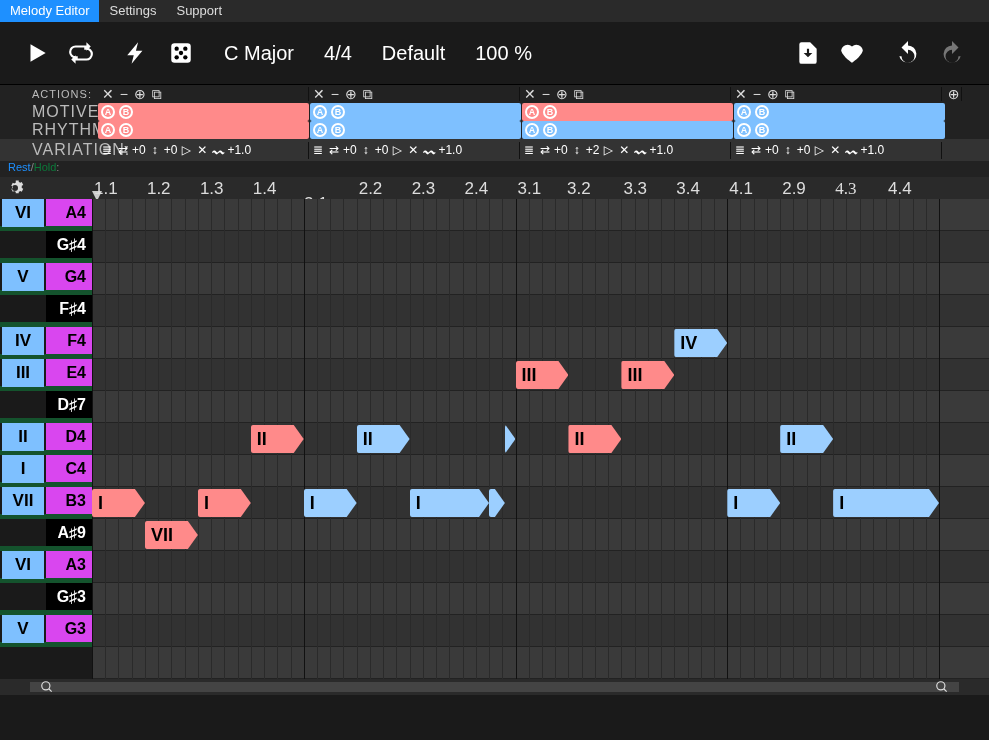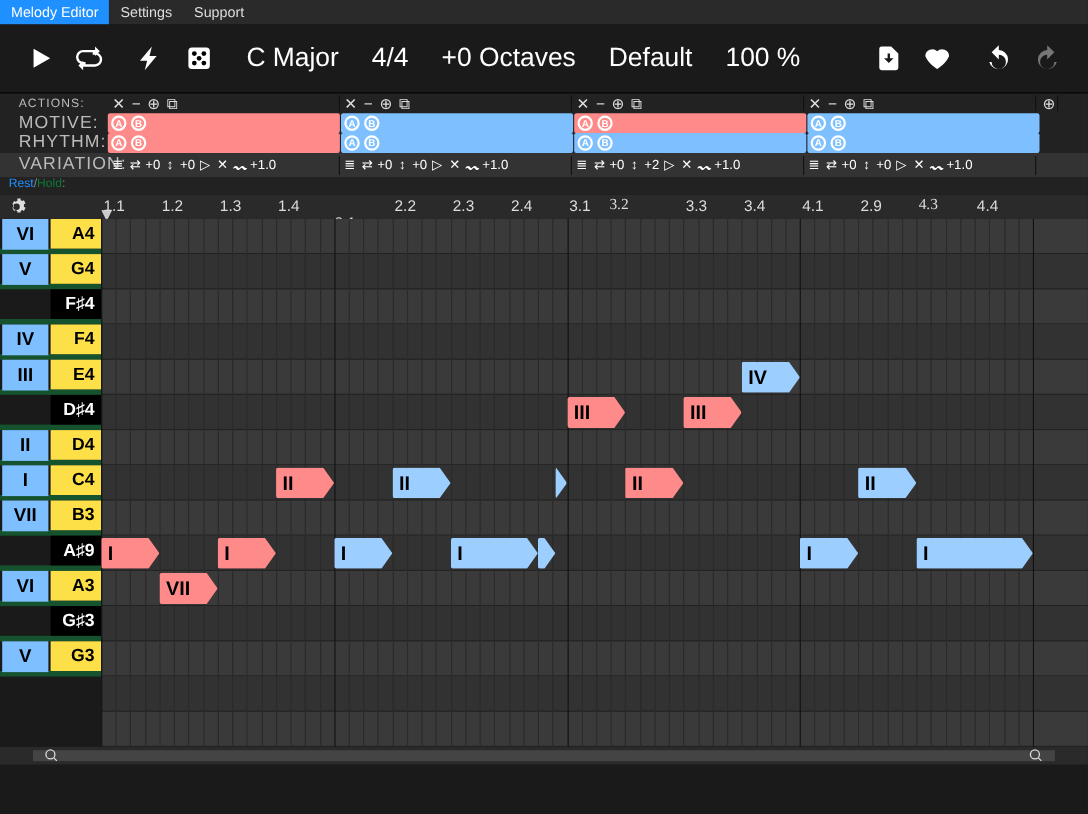--- a/index.html
+++ b/index.html
@@ -1,53 +1,53 @@
 <!DOCTYPE html>
 <html><head>
 <meta charset="utf-8">
 <style>
 *{box-sizing:border-box;margin:0;padding:0;font-family:Arial,Helvetica,sans-serif;user-select:none}
 body{background:#1a1a1a;color:#ddd;width:989px;height:740px;overflow:hidden}
 .menubar{display:flex;height:22px;background:#2a2a2a;font-size:13px}
 .menu-item{padding:3px 10px;cursor:pointer}
 .menu-item.active{background:#1e90ff;color:#fff}
-.toolbar{display:flex;align-items:center;height:62px;padding:0 24px;gap:30px;background:#1a1a1a;font-size:24px}
+.toolbar{display:flex;align-items:center;height:62px;padding:0 24px;gap:30px;background:#1a1a1a;font-size:20px}
 .toolbar .grp{display:flex;align-items:center;gap:18px}
 .toolbar svg{width:26px;height:26px;fill:#fff;cursor:pointer}
 .toolbar .txt{color:#fff;cursor:pointer}
 .spacer{flex:1}
 .panel{background:#222;border-top:1px solid #000}
 .action-row{display:flex;height:18px;align-items:center;font-size:11px}
-.row-label{width:98px;padding-left:17px;color:#bbb;text-transform:uppercase;letter-spacing:1px}
+.row-label{width:98px;padding-left:32px;color:#bbb;text-transform:uppercase;letter-spacing:1px}
 .seg{width:211px;border-right:1px solid #111;display:flex;align-items:center;gap:6px;padding-left:4px;height:100%}
 .seg.add{width:20px;justify-content:center}
 .act-icon{color:#ddd;cursor:pointer;font-size:14px;line-height:1}
 .motive-row,.rhythm-row{height:18px;display:flex}
 .motive-seg{width:211px;height:100%;display:flex;align-items:center;gap:4px;padding-left:3px;border-radius:2px;margin-right:1px}
 .motive-seg.red{background:#ff8a8a}
 .motive-seg.blue{background:#7ec0ff}
 .chip{width:14px;height:14px;border:2px solid #fff;border-radius:50%;display:flex;align-items:center;justify-content:center;font-size:9px;font-weight:bold;color:#fff}
 .var-row{display:flex;height:22px;align-items:center;background:#333}
 .var-seg{width:211px;border-right:1px solid #111;display:flex;align-items:center;gap:2px;padding-left:2px;font-size:12px;color:#fff;height:100%}
 .var-ico{width:14px;display:inline-block;text-align:center}
 .rest-row{height:16px;padding-left:8px;font-size:11px}
 .rest{color:#1e90ff}
 .hold{color:#0b7a3a}
 .timeline-hdr{display:flex;height:22px;background:#2a2a2a;position:relative}
 .left-gutter{width:92px;display:flex;align-items:center;justify-content:flex-start;padding-left:6px}
 .gear{width:18px;height:18px;fill:#ddd}
-.ticks{flex:1;position:relative;font-size:14px;color:#ddd}
+.ticks{flex:1;position:relative;font-size:17px;color:#ddd}
 .tick{position:absolute;top:2px}
 .playhead{position:absolute;left:0;top:14px;width:10px;height:10px;background:#ccc;clip-path:polygon(0 0,100% 0,50% 100%)}
 .piano-roll{display:flex;height:480px}
 .keys{width:92px}
 .key-row{height:32px;display:flex;align-items:center;justify-content:flex-end;border-bottom:5px solid #14532d}
 .degree{width:42px;height:28px;background:#7ec0ff;color:#000;font-size:17px;font-weight:bold;display:flex;align-items:center;justify-content:center;margin-right:2px}
 .note-name{width:46px;height:100%;display:flex;align-items:center;justify-content:flex-end;padding-right:6px;font-weight:bold;font-size:16px}
-.white{background:#fde047;color:#000}
+.white{background:#d946ef;color:#000}
 .black{background:#000;color:#fff}
 .grid{flex:1;position:relative;background:#3a3a3a}
 .grid-row{height:32px;border-bottom:1px solid #222}
 .grid-row.shade{background:#323232}
 .grid-col{position:absolute;top:0;bottom:0;width:1px;background:#2a2a2a}
 .grid-col.bar{background:#111}
 .note{position:absolute;height:28px;border-radius:2px;display:flex;align-items:center;padding-left:6px;font-size:18px;font-weight:bold;color:#000;clip-path:polygon(0 0,calc(100% - 10px) 0,100% 50%,calc(100% - 10px) 100%,0 100%)}
 .note.red{background:#ff8a8a}
 .note.blue{background:#9ccfff}
 .scrollbar{height:16px;background:#2a2a2a;display:flex;align-items:center;padding:0 26px;position:relative}
@@ -80,21 +80,20 @@
         <rect x="3" y="3" width="18" height="18" rx="3" fill="#fff"></rect>
         <circle cx="8" cy="8" r="2" fill="#000"></circle>
         <circle cx="16" cy="8" r="2" fill="#000"></circle>
         <circle cx="8" cy="16" r="2" fill="#000"></circle>
         <circle cx="16" cy="16" r="2" fill="#000"></circle>
         <circle cx="12" cy="12" r="2" fill="#000"></circle>
       </svg>
   </div>
   <span class="txt">C Major</span>
   <span class="txt">4/4</span>
-  <span class="txt">+0 Octaves</span>
   <span class="txt">Default</span>
   <span class="txt">100 %</span>
   <span class="spacer"></span>
   <div class="grp">
     <svg viewBox="0 0 24 24">
         <path d="M14 2H6a2 2 0 00-2 2v16a2 2 0 002 2h12a2 2 0 002-2V8l-6-6zm-2 14l-4-4h3V8h2v4h3l-4 4z"></path>
       </svg>
     <svg viewBox="0 0 24 24">
         <path d="M12 21s-8-5-10-11a6 6 0 0110-4 6 6 0 0110 4c-2 6-10 11-10 11z"></path>
       </svg>
@@ -248,53 +247,56 @@
     <div class="playhead"></div>
   <span class="tick" style="left: 2px;">1.1</span>
       <span class="tick" style="left: 54.9375px;">1.2</span>
       <span class="tick" style="left: 107.875px;">1.3</span>
       <span class="tick" style="left: 160.812px;">1.4</span>
       <span class="tick" style="left: 212px; margin-top: 15px;">2.1</span>
       <span class="tick" style="left: 266.688px;">2.2</span>
       <span class="tick" style="left: 319.625px;">2.3</span>
       <span class="tick" style="left: 372.562px;">2.4</span>
       <span class="tick" style="left: 425.5px;">3.1</span>
-      <span class="tick" style="left: 462px; font-family: Liberation Serif, serif;">3.2</span>
+      <span class="tick" style="left: 475px;">3.2</span>
       <span class="tick" style="left: 531.375px;">3.3</span>
       <span class="tick" style="left: 584.312px;">3.4</span>
       <span class="tick" style="left: 637.25px;">4.1</span>
       <span class="tick" style="left: 690.188px;">2.9</span>
       <span class="tick" style="left: 743.125px; font-family: Liberation Serif, serif;">4.3</span>
       <span class="tick" style="left: 796.062px;">4.4</span>
     </div>
 </div>
 
 <div class="piano-roll">
   <div class="keys" id="keys">
       <div class="key-row">
         <div class="degree">VI</div>
         <div class="note-name white">A4</div>
       </div>
       <div class="key-row">
+        <div class="note-name black">G♯4</div>
+      </div>
+      <div class="key-row">
         <div class="degree">V</div>
         <div class="note-name white">G4</div>
       </div>
       <div class="key-row">
         <div class="note-name black">F♯4</div>
       </div>
       <div class="key-row">
         <div class="degree">IV</div>
         <div class="note-name white">F4</div>
       </div>
       <div class="key-row">
         <div class="degree">III</div>
         <div class="note-name white">E4</div>
       </div>
       <div class="key-row">
-        <div class="note-name black">D♯4</div>
+        <div class="note-name black">D♯7</div>
       </div>
       <div class="key-row">
         <div class="degree">II</div>
         <div class="note-name white">D4</div>
       </div>
       <div class="key-row">
         <div class="degree">I</div>
         <div class="note-name white">C4</div>
       </div>
       <div class="key-row">

